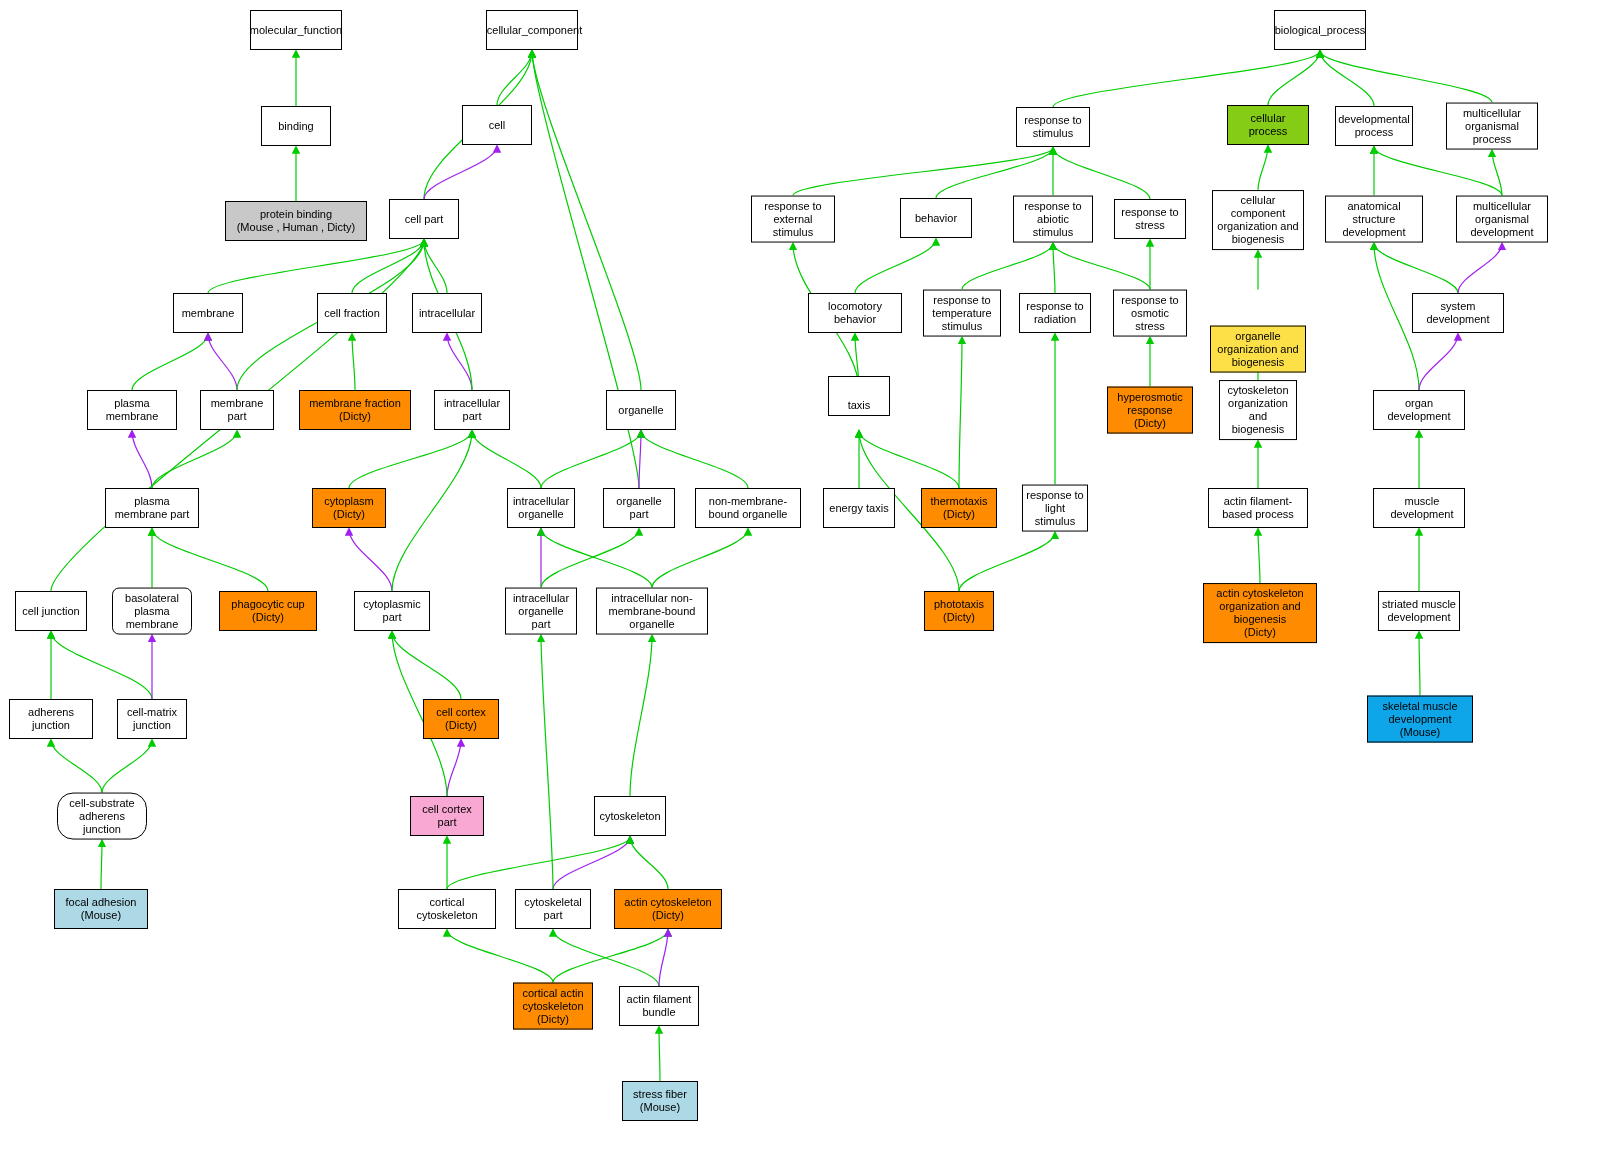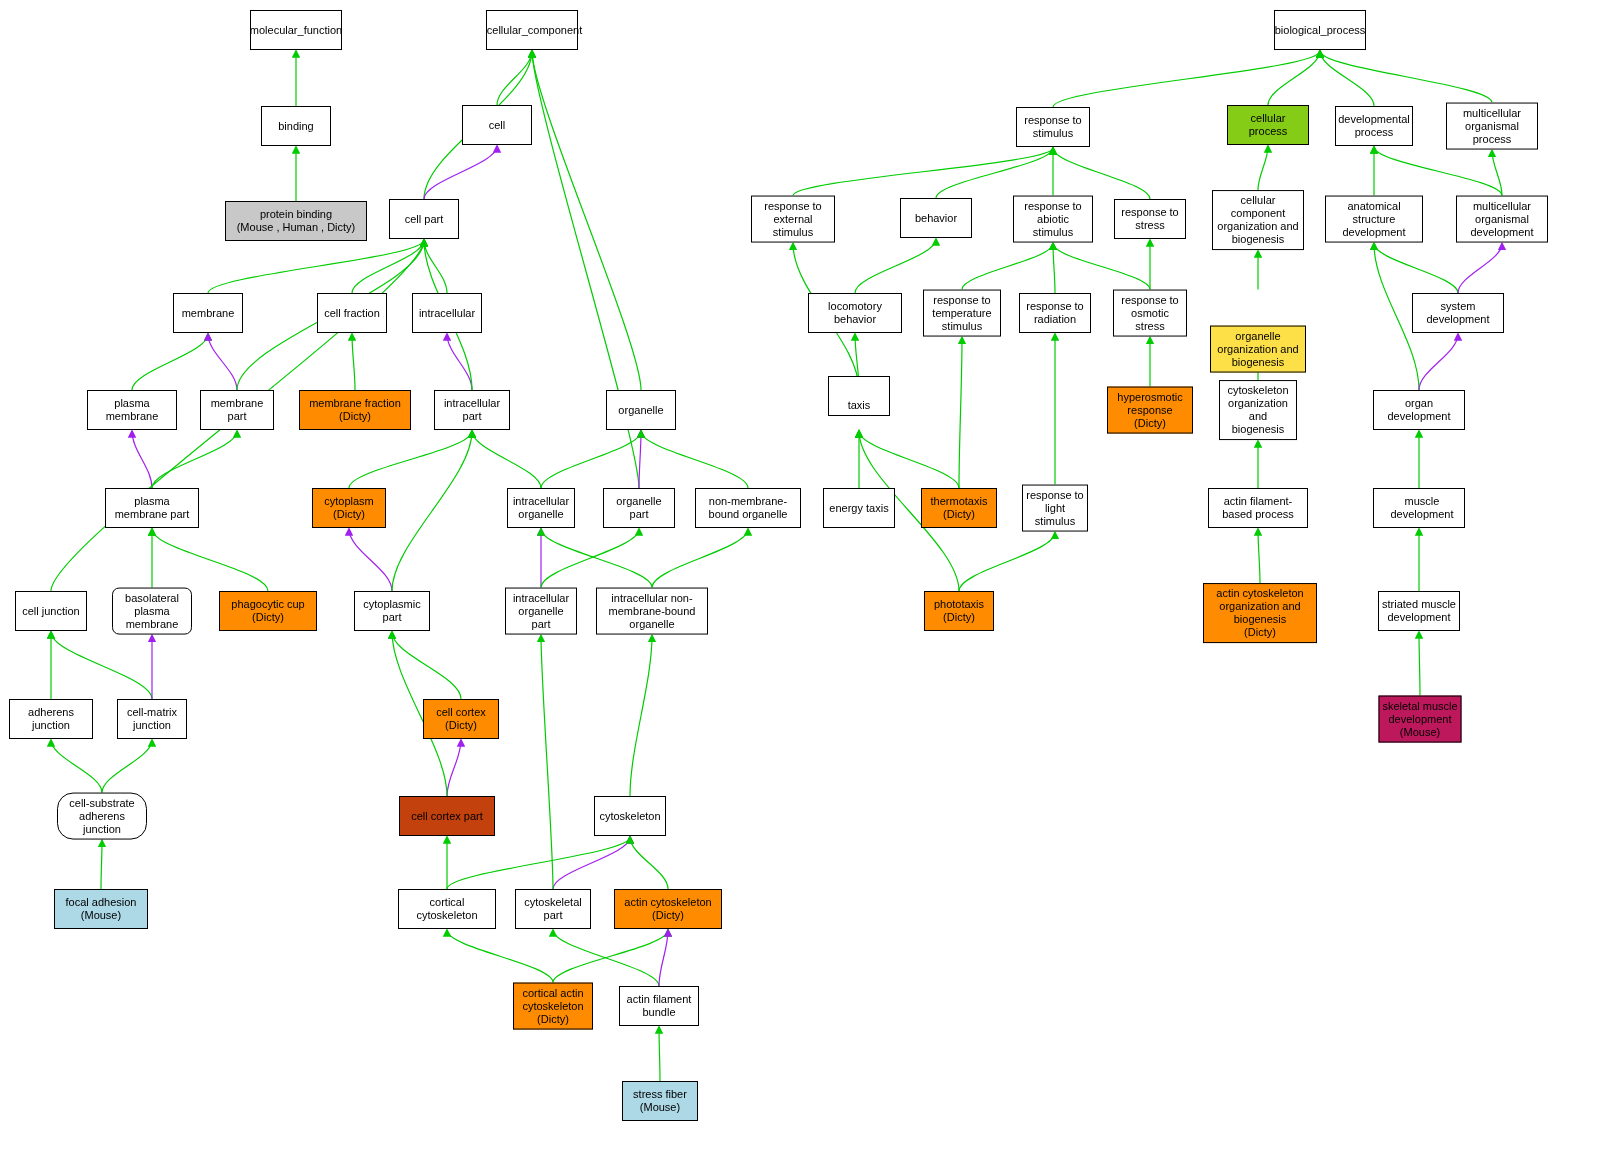--- a/index.html
+++ b/index.html
@@ -294,28 +294,28 @@
       <div class="node" style="left: 51px; top: 719px; width: 84px; background: rgb(255, 255, 255);">
         <span>adherens junction</span>
       </div>
       <div class="node" style="left: 152px; top: 719px; width: 70px; background: rgb(255, 255, 255);">
         <span>cell-matrix junction</span>
       </div>
       <div class="node" style="left: 461px; top: 719px; width: 76px; background: rgb(255, 140, 0);">
         <span>cell cortex
 (Dicty)</span>
       </div>
-      <div class="node" style="left: 1420px; top: 719px; width: 83px; background: #be185d;">
+      <div class="node" style="left: 1420px; top: 719px; width: 106px; background: #0ea5e9;">
         <span>skeletal muscle development
 (Mouse)</span>
       </div>
       <div class="node" style="left: 102px; top: 816px; width: 90px; background: rgb(255, 255, 255); border-radius: 16px;">
         <span>cell-substrate adherens junction</span>
       </div>
-      <div class="node" style="left: 447px; top: 816px; width: 96px; background: #c2410c; text-align: right;">
+      <div class="node" style="left: 447px; top: 816px; width: 74px; background: #f9a8d4;">
         <span>cell cortex part</span>
       </div>
       <div class="node" style="left: 630px; top: 816px; width: 72px; background: rgb(255, 255, 255);">
         <span>cytoskeleton</span>
       </div>
       <div class="node" style="left: 101px; top: 909px; width: 94px; background: rgb(173, 216, 230);">
         <span>focal adhesion
 (Mouse)</span>
       </div>
       <div class="node" style="left: 447px; top: 909px; width: 98px; background: rgb(255, 255, 255);">

